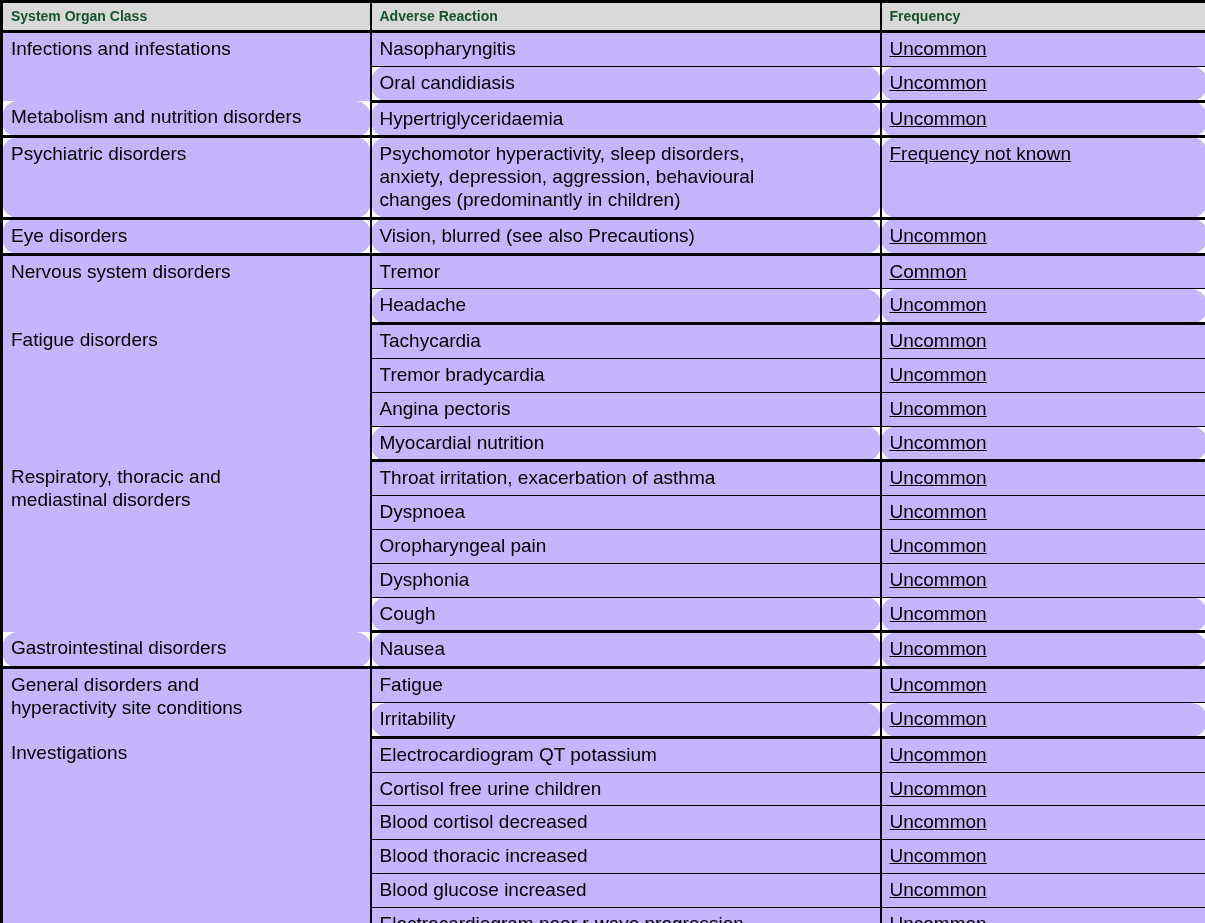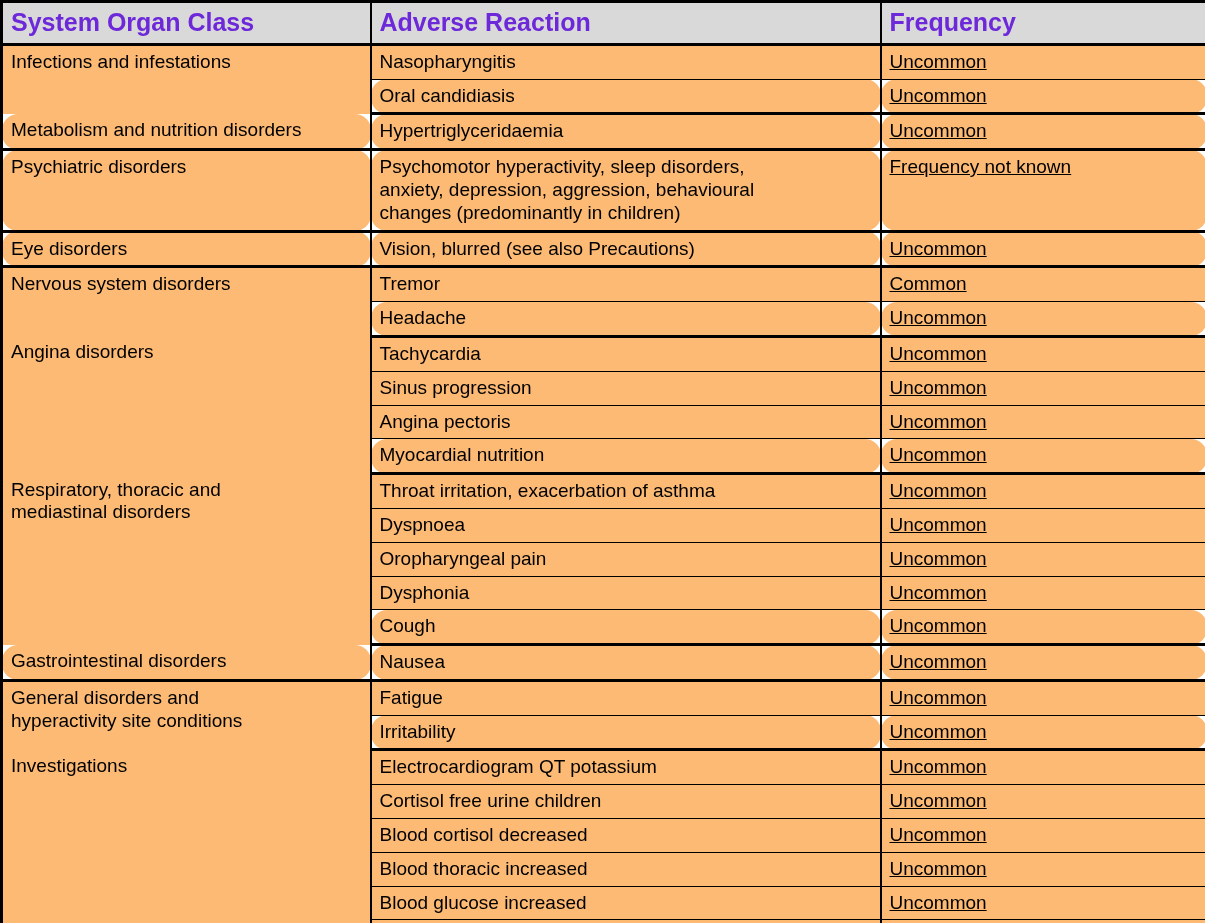--- a/index.html
+++ b/index.html
@@ -25,40 +25,40 @@
     border-right: 3px solid #000;
     border-top: 3px solid #000;
   }
   col.c-soc { width: 369px; }
   col.c-ar  { width: 510px; }
   col.c-fr  { width: 326px; }
 
   thead th {
     background: #d9d9d9;
     font-weight: bold;
-    font-size: 25px;
+    font-size: 14px;
     text-align: left;
     padding: 5px 8px 6px 8px;
     border-bottom: 3px solid #000;
     border-right: 2px solid #000;
-    color: #6d28d9;
+    color: #14532d;
     vertical-align: top;
     line-height: 1.15;
   }
   thead th:last-child { border-right: none; }
 
   tbody td {
     font-size: 19px;
     color: #000;
     padding: 5px 8px 5px 8px;
     vertical-align: top;
     line-height: 1.2;
     border-right: 2px solid #000;
     border-bottom: 1.5px solid #000;
-    background: #fdba74;
+    background: #c4b5fd;
     height: 22px;
   }
   tbody td:last-child { border-right: none; text-decoration: underline; }
 
   
   tbody tr.section-end > td {
     border-bottom: 3px solid #000;
     border-radius: 16px;
   }
   
@@ -121,26 +121,26 @@
         <tr>
           <td class="soc-cell multi-line" rowspan="2">Nervous system disorders</td>
           <td class="multi-line">Tremor</td>
           <td>Common</td>
         </tr>
         <tr class="section-end">
           <td class="multi-line">Headache</td>
           <td>Uncommon</td>
         </tr>
         <tr>
-          <td class="soc-cell multi-line" rowspan="4">Angina disorders</td>
+          <td class="soc-cell multi-line" rowspan="4">Fatigue disorders</td>
           <td class="multi-line">Tachycardia</td>
           <td>Uncommon</td>
         </tr>
         <tr>
-          <td class="multi-line">Sinus progression</td>
+          <td class="multi-line">Tremor bradycardia</td>
           <td>Uncommon</td>
         </tr>
         <tr>
           <td class="multi-line">Angina pectoris</td>
           <td>Uncommon</td>
         </tr>
         <tr class="section-end">
           <td class="multi-line">Myocardial nutrition</td>
           <td>Uncommon</td>
         </tr>

